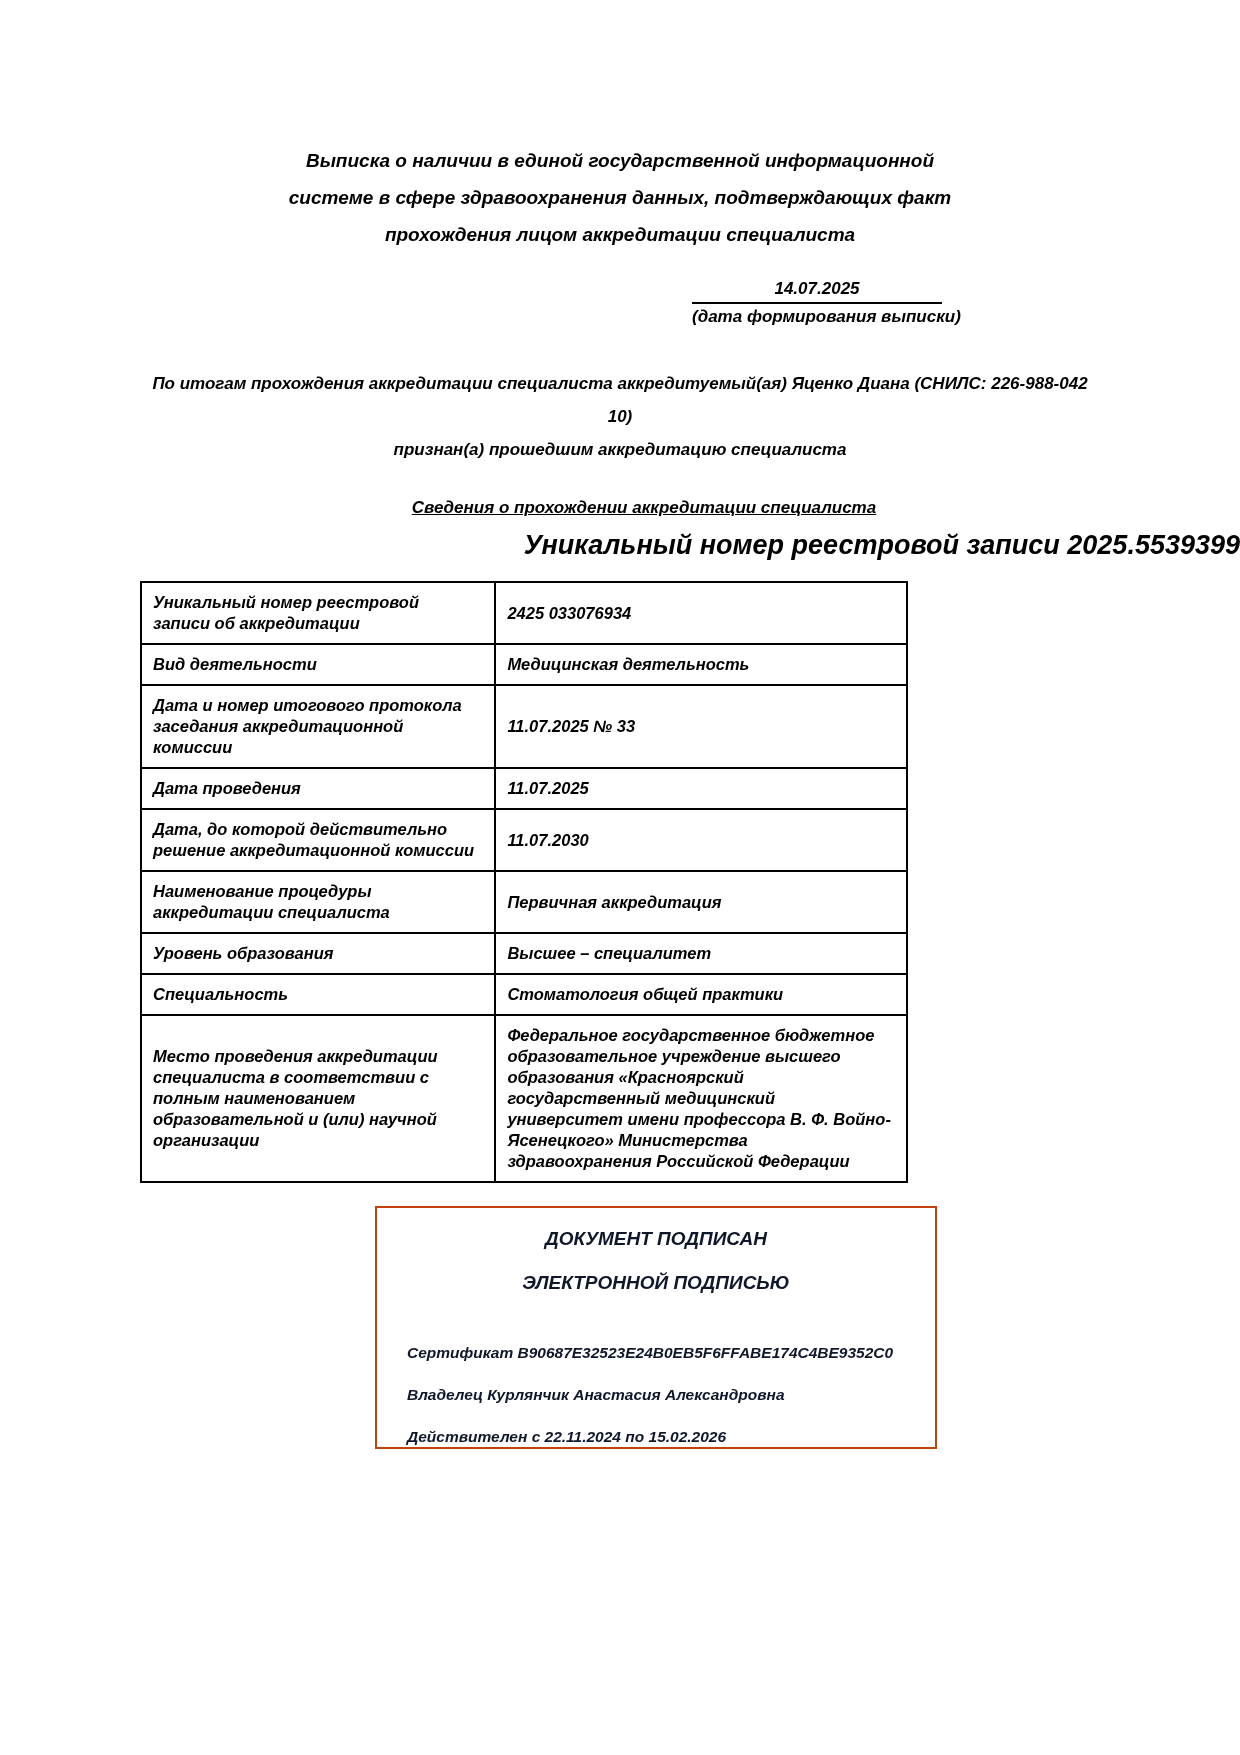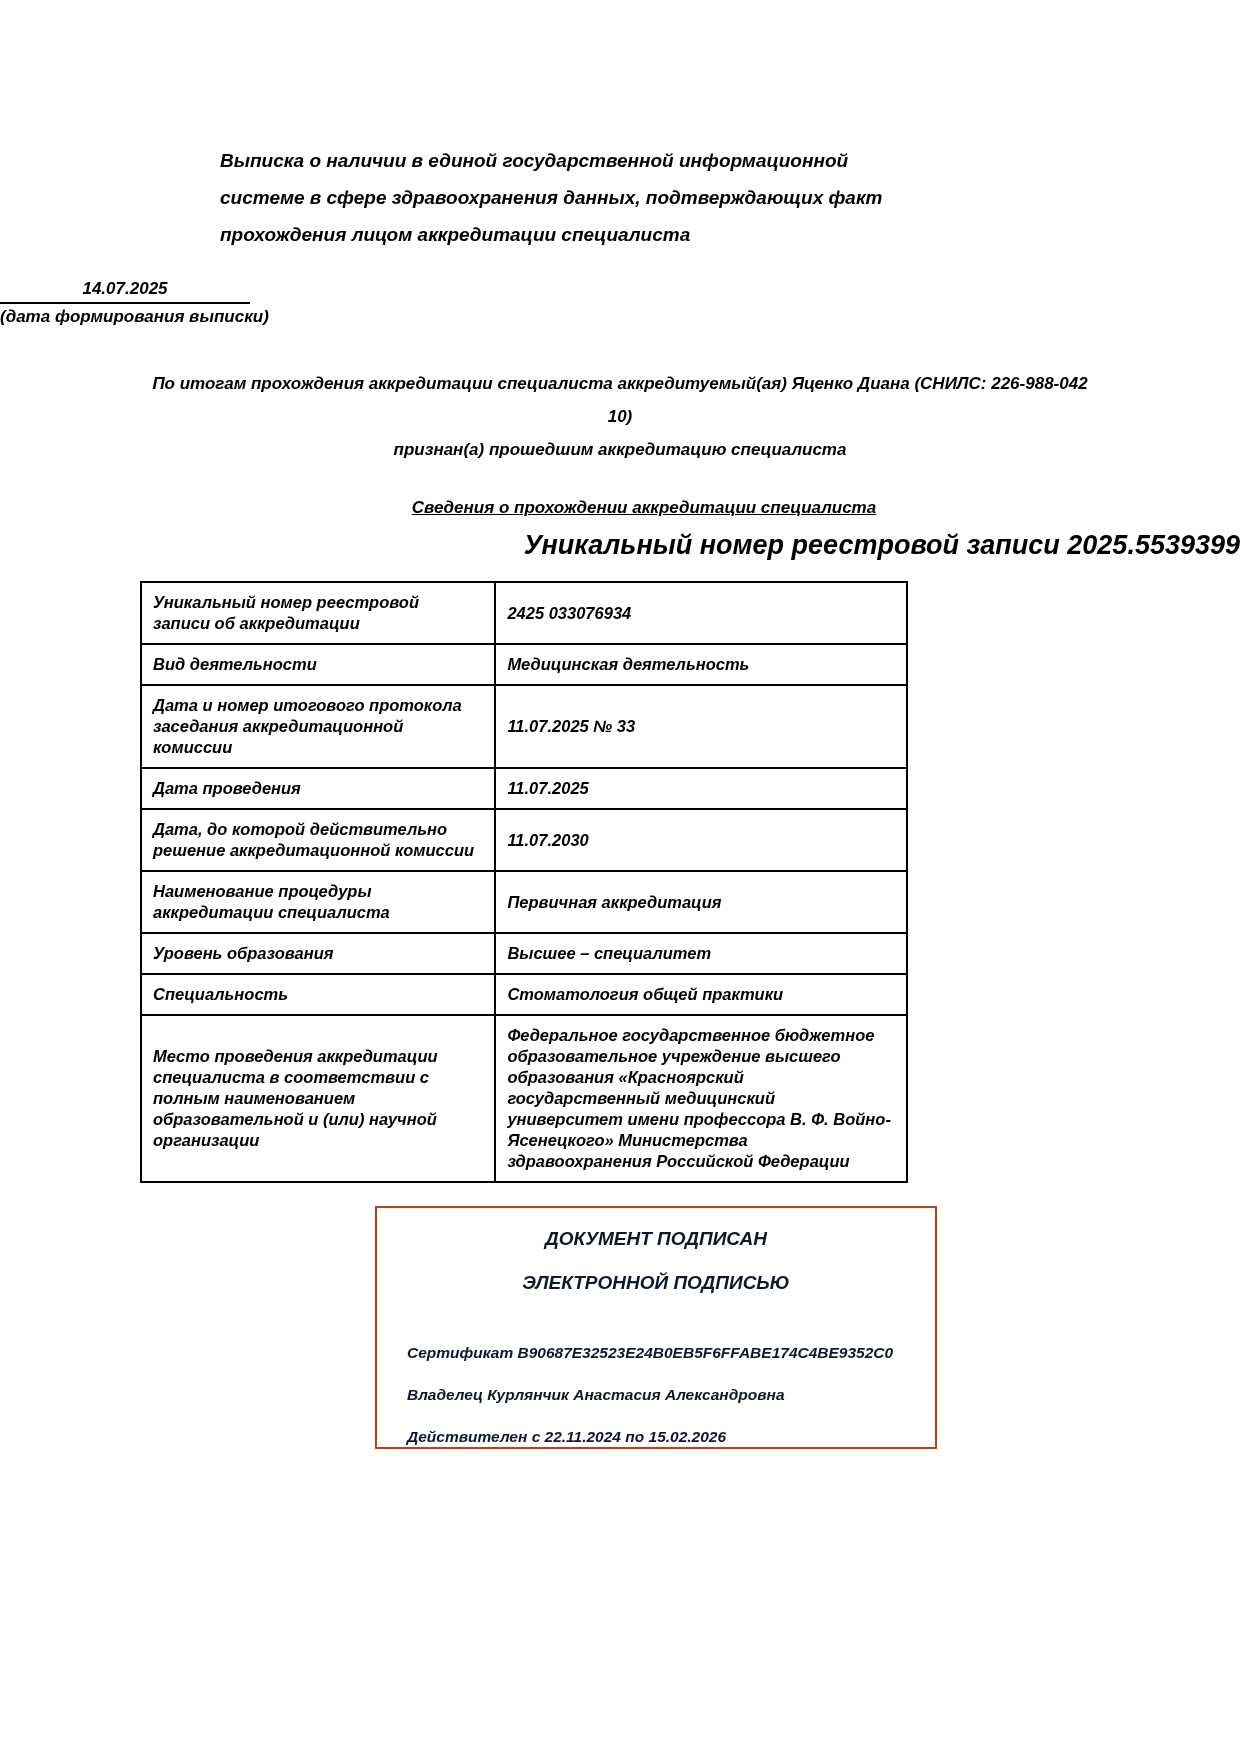--- a/index.html
+++ b/index.html
@@ -17,28 +17,29 @@
     font-weight: 700;
     font-style: italic;
     overflow: hidden;
   }
 
   
   .doc-title {
     padding-top: 142px;
     margin: 0 auto;
     width: 800px;
-    text-align: left;
+    text-align: center;
     font-size: 19px;
     line-height: 37px;
   }
 
   
   .date-block {
     margin-top: 26px;
+    margin-left: 692px;
     width: 250px;
     text-align: center;
     font-size: 17px;
   }
   .date-value {
     display: block;
     padding-bottom: 3px;
     border-bottom: 2px solid #000000;
   }
   .date-caption {

